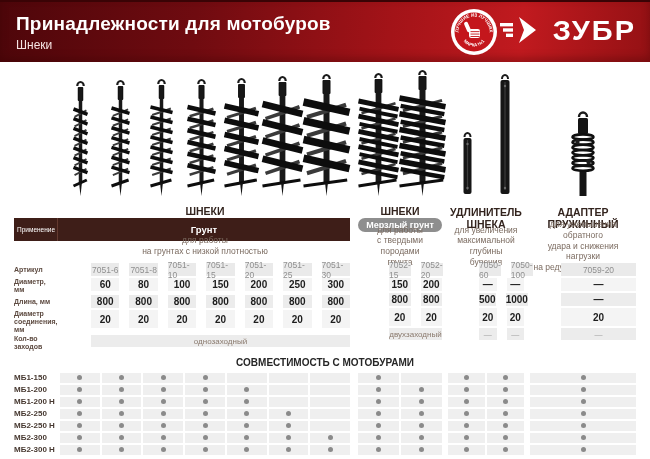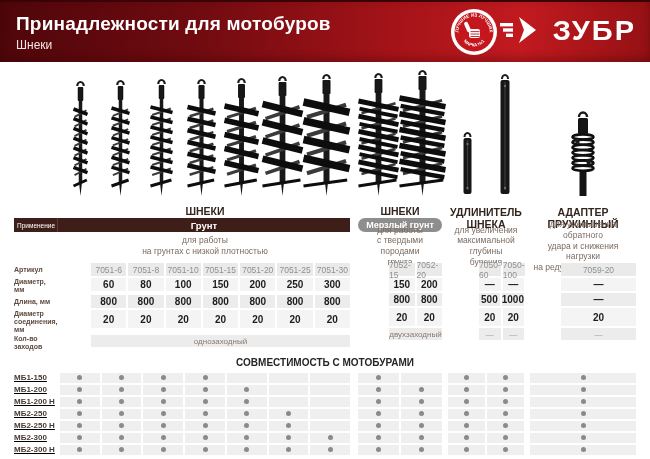--- a/index.html
+++ b/index.html
@@ -30,41 +30,41 @@
   .tables{display:flex;padding:0 14px;}
   .grp{display:flex;flex-direction:column;}
   .gw1{width:336px;}
   .gw2{width:84px;margin-left:8px;}
   .gw3{width:76px;margin-left:6px;}
   .gw4{width:106px;margin-left:6px;}
   .g-head{height:26px;box-sizing:border-box;}
   .g-title{font-size:10.5px;font-weight:bold;color:#33241e;text-align:center;line-height:1.15;white-space:pre-line;}
   .g-title.ind{padding-left:46px;}
   .g-title.two{height:26px;display:flex;align-items:center;justify-content:center;}
-  .band{height:14px;margin-top:1px;background:#3e1e18;display:flex;align-items:stretch;}
+  .band{height:23px;margin-top:1px;background:#3e1e18;display:flex;align-items:stretch;}
   .band-label{width:44px;font-size:6.5px;color:#fff;display:flex;align-items:center;padding-left:3px;box-sizing:border-box;border-right:1px solid #63392f;}
   .band-val{flex:1;display:flex;align-items:center;justify-content:center;font-size:9.5px;font-weight:bold;color:#fff;}
   .chip{height:14px;margin-top:1px;background:#8e8e8e;color:#fff;font-size:9px;font-weight:bold;display:flex;align-items:center;justify-content:center;border-radius:7px;}
   .g-desc{height:30px;display:flex;align-items:center;justify-content:center;text-align:center;font-size:8.5px;line-height:1.25;color:#7b6b60;white-space:pre-line;}
   .g-desc.ind{padding-left:46px;}
 
   .trow{display:flex;gap:2px;margin-top:2px;}
   .rlabel{width:44px;flex:none;display:flex;align-items:center;font-size:7px;font-weight:bold;color:#5d4a40;line-height:1.1;}
-  .cells{display:flex;gap:2px;flex:1;padding-left:31px;}
+  .cells{display:flex;gap:10px;flex:1;padding-left:31px;}
   .cell{flex:1;display:flex;align-items:center;justify-content:center;}
   .r-art  .cell{height:13px;background:#eaeaea;font-size:8.5px;color:#8f8f8f;}
   .r-dia  .cell{height:13px;background:#f4f4f4;font-size:10px;font-weight:bold;color:#1d1d1d;}
   .r-len  .cell{height:13px;background:#ececec;font-size:10px;font-weight:bold;color:#1d1d1d;}
   .r-conn .cell{height:18px;background:#f4f4f4;font-size:10px;font-weight:bold;color:#1d1d1d;}
   .r-starts .cell{height:12px;background:#ececec;font-size:8px;color:#8a7a6e;}
   .r-starts .cell.lite{color:#b5b5b5;font-weight:bold;}
 
   
   .ctitle{text-align:center;font-size:10px;font-weight:bold;color:#262626;margin:6px 12px 5px;}
-  .compat{padding:0 14px;text-decoration:underline;}
+  .compat{padding:0 14px;}
   .crow{display:flex;margin-bottom:2px;height:10px;}
   .clabel{width:44px;flex:none;margin-right:2px;font-size:8px;font-weight:bold;color:#473931;display:flex;align-items:center;}
   .cg{display:flex;gap:2px;}
   .cg1{width:290px;}
   .cg2{width:84px;margin-left:8px;}
   .cg3{width:76px;margin-left:6px;}
   .cg4{width:106px;margin-left:6px;}
   .ccell{flex:1;background:#efefef;display:flex;align-items:center;justify-content:center;}
   .dot{width:5px;height:5px;border-radius:50%;background:#8a8a8a;}
 </style>

